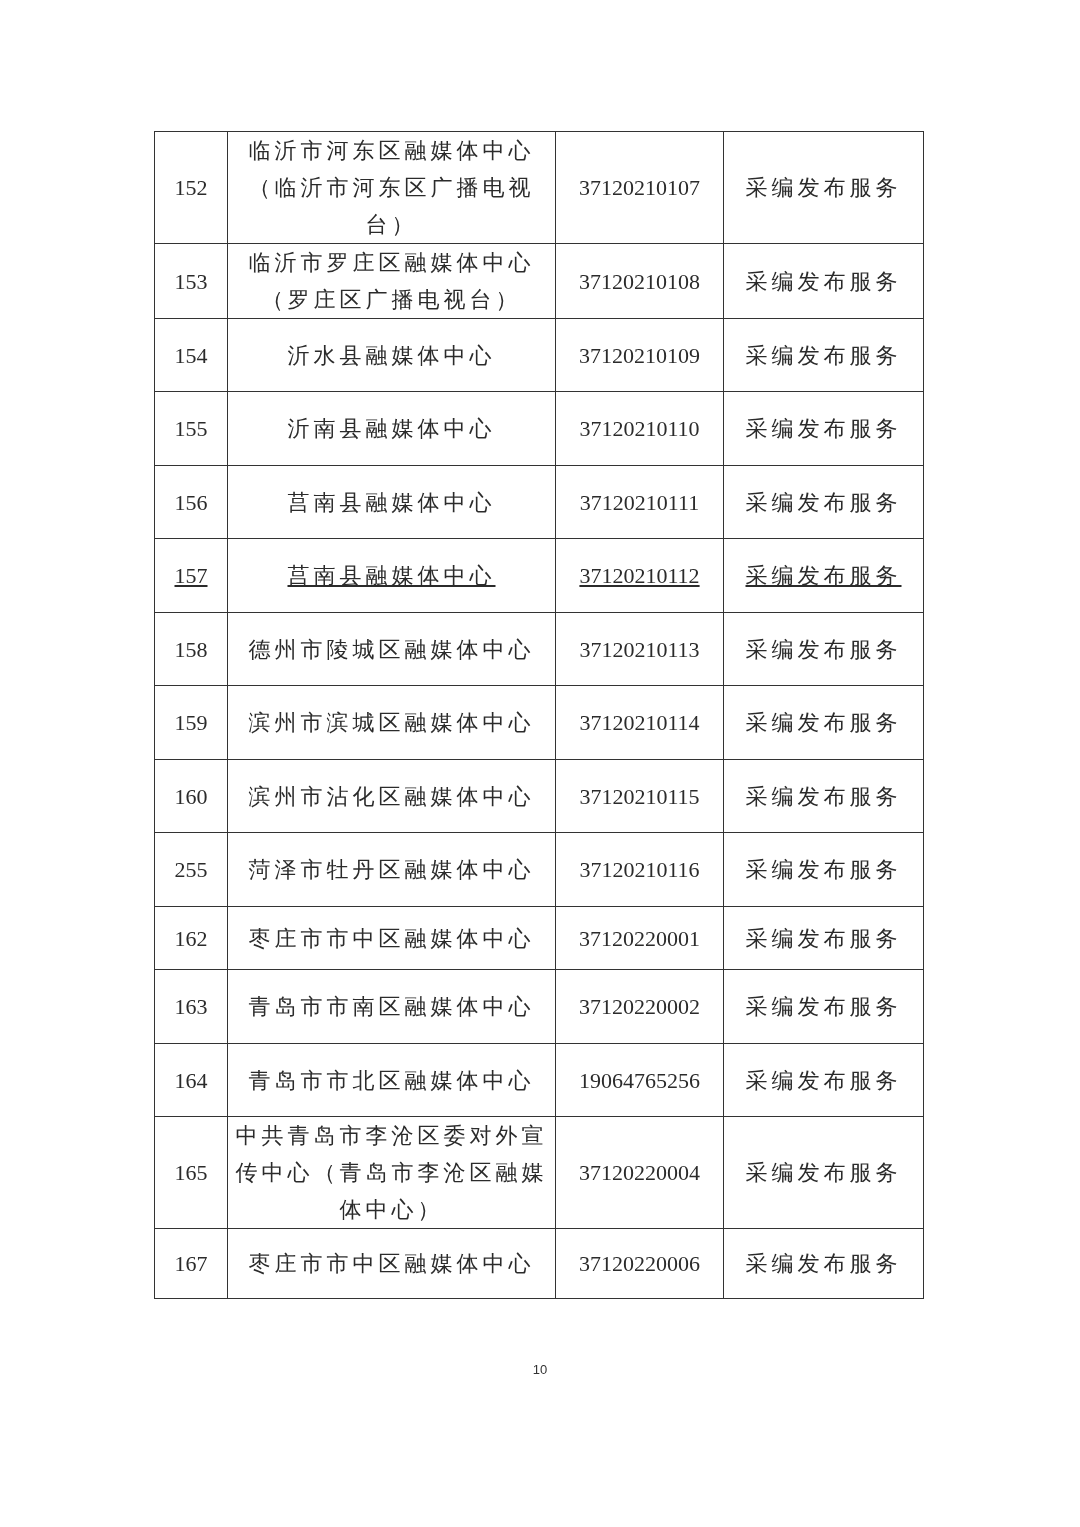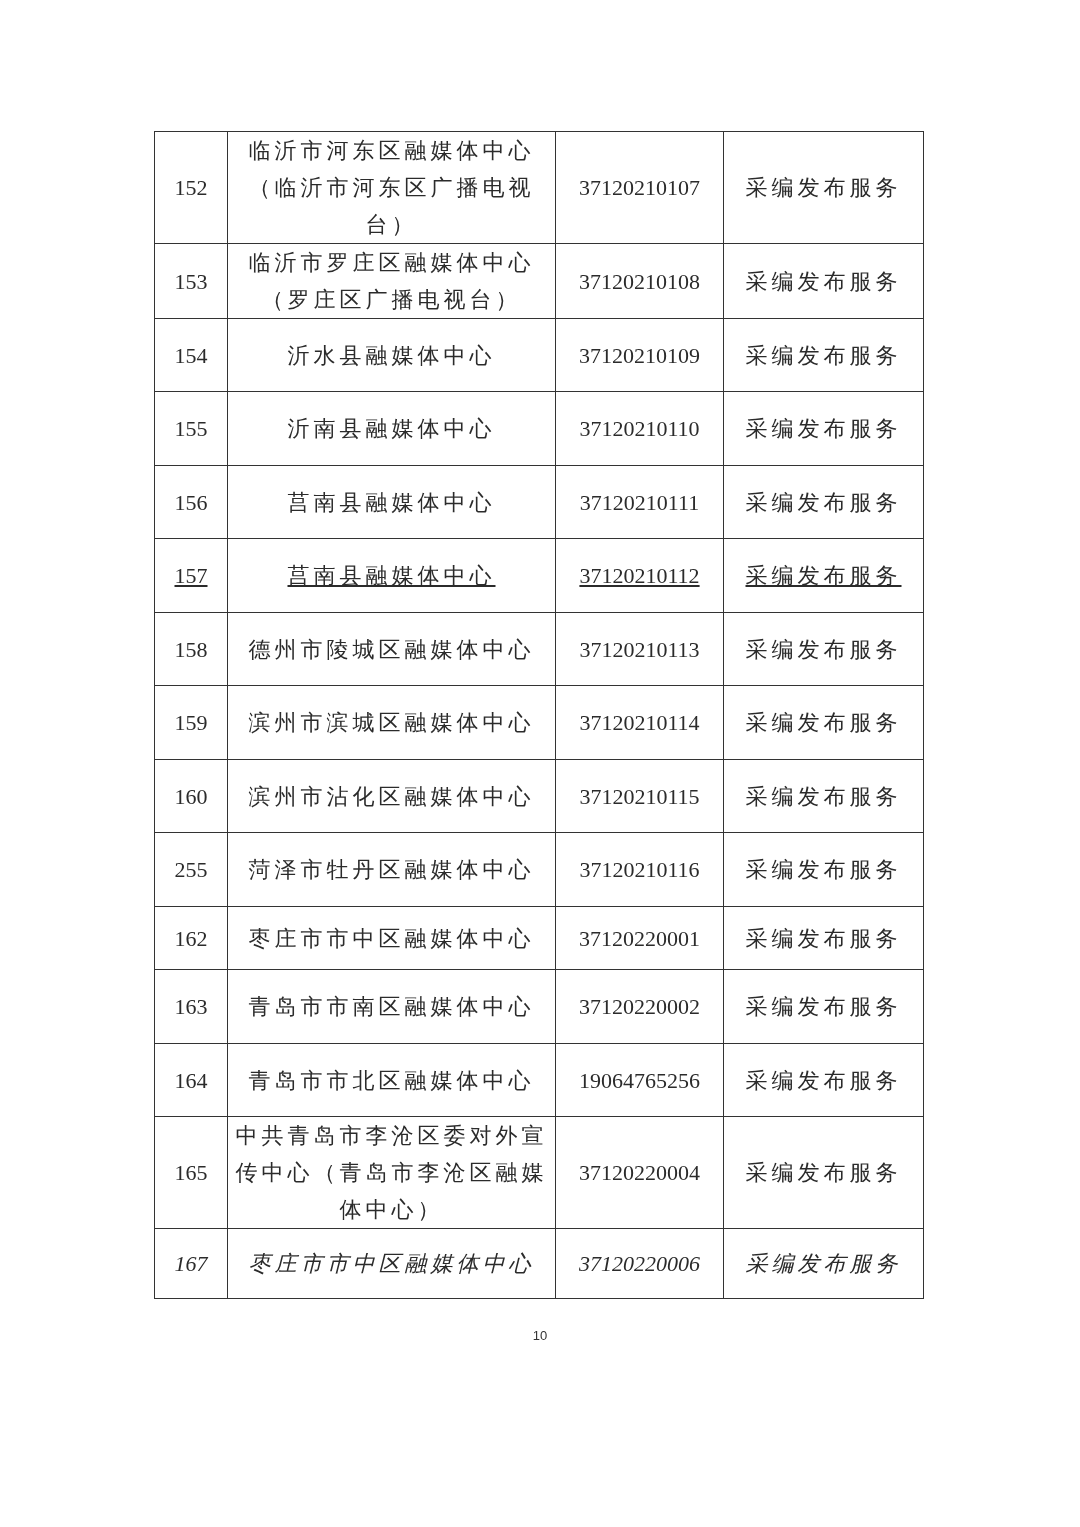--- a/index.html
+++ b/index.html
@@ -6,21 +6,21 @@
   body { width: 1080px; height: 1527px; position: relative; overflow: hidden;
          font-family: "DejaVu Serif", "Liberation Serif", serif; color: #2b2b2b; }
   table.doc { position: absolute; left: 154px; top: 131px; width: 769px;
               border-collapse: collapse; table-layout: fixed; }
   table.doc td { border: 1.5px solid #333; text-align: center; vertical-align: middle;
                  font-size: 22px; padding: 0 4px; line-height: 37px; }
   col.c1 { width: 73px; } col.c2 { width: 328px; } col.c3 { width: 168px; } col.c4 { width: 200px; }
   td.num, td.code { font-family: "Liberation Serif", "DejaVu Serif", serif; font-size: 24px; }
   td.name { letter-spacing: 4px; }
   td.svc { text-align: left; padding-left: 12px; letter-spacing: 4px; }
-  .page-num { position: absolute; top: 1328px; left: 0; width: 1080px; text-align: center;
+  .page-num { position: absolute; top: 1362px; left: 0; width: 1080px; text-align: center;
               font-size: 13px; font-family: "Liberation Sans", sans-serif; color: #333; }
 </style>
 </head>
 <body>
 
 <table class="doc">
   <colgroup>
       <col class="c1">
       <col class="c2">
       <col class="c3">
@@ -104,21 +104,21 @@
         <td class="name">青岛市市北区融媒体中心</td>
         <td class="code">19064765256</td>
         <td class="svc">采编发布服务</td>
       </tr>
       <tr style="height: 110px;">
         <td class="num">165</td>
         <td class="name">中共青岛市李沧区委对外宣传中心（青岛市李沧区融媒体中心）</td>
         <td class="code">37120220004</td>
         <td class="svc">采编发布服务</td>
       </tr>
-      <tr style="height: 70px; font-style: italic;">
+      <tr style="height: 70px;">
         <td class="num">167</td>
         <td class="name">枣庄市市中区融媒体中心</td>
         <td class="code">37120220006</td>
         <td class="svc">采编发布服务</td>
       </tr>
     </tbody>
 </table>
 
 <div class="page-num">10</div>
 

